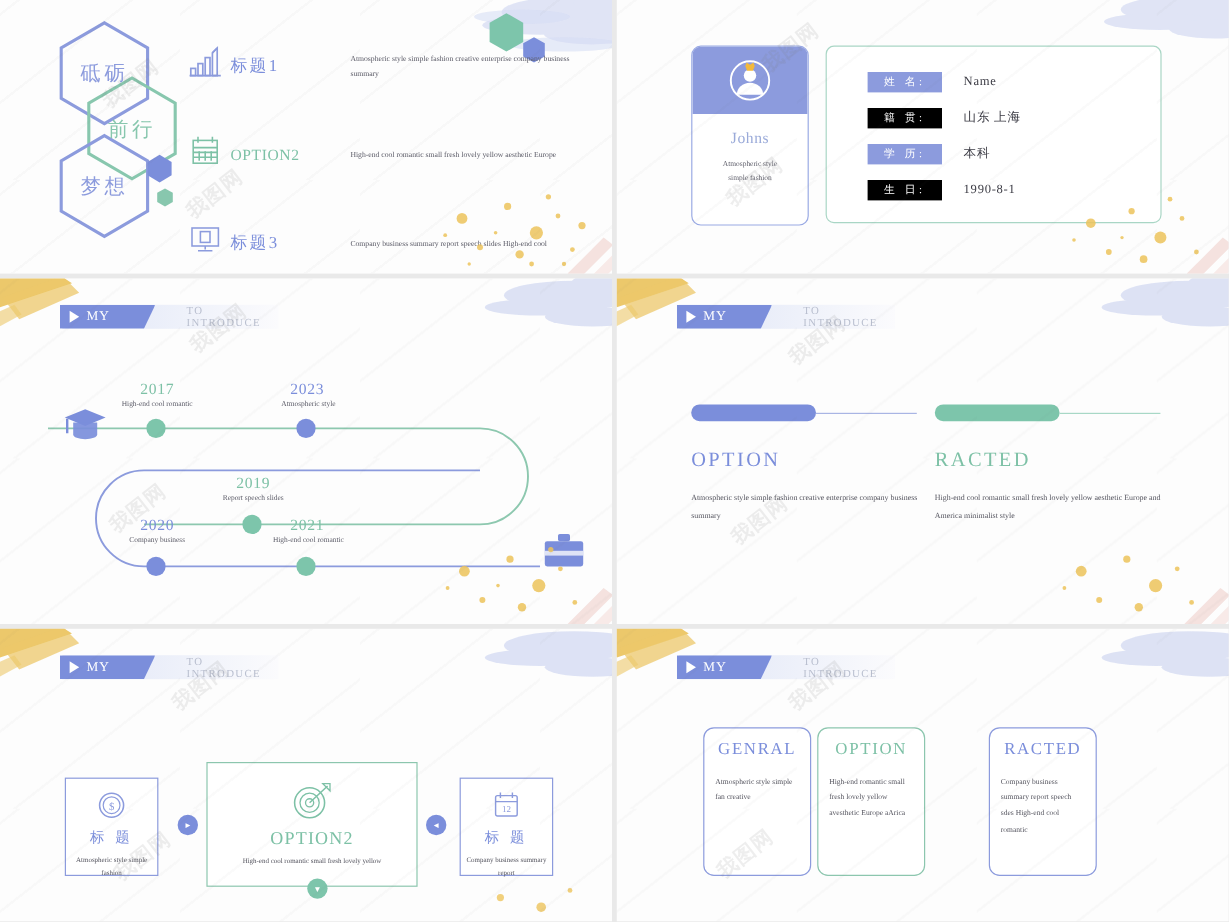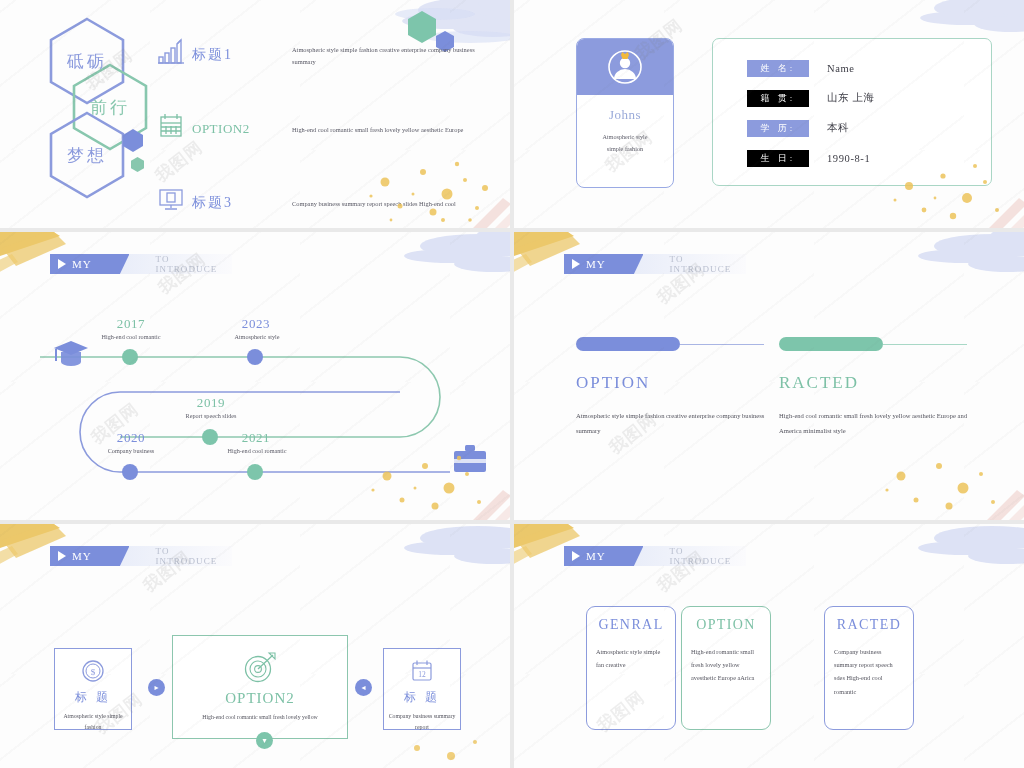--- a/index.html
+++ b/index.html
@@ -99,21 +99,21 @@
   .pcard{
     position:absolute;left:62px;top:38px;width:96px;height:148px;
     border:1px solid #9aaae4;border-radius:8px;overflow:hidden;background:#fff;
   }
   .pcard .head{height:56px;background:#8c9bdd;display:flex;align-items:center;justify-content:center;}
   .pcard .nm{text-align:center;color:#9aaad9;font-size:13px;margin-top:12px;letter-spacing:.5px;}
   .pcard .desc{text-align:center;color:#5f5f6b;font-size:6.2px;line-height:1.9;margin-top:8px;}
   .pbox{
     position:absolute;left:174px;top:38px;width:280px;height:148px;
     border:1px solid #a9d6c5;border-radius:7px;background:#fff;
-    padding:14px 0 0 0;box-sizing:border-box;margin-left:24px;
+    padding:14px 0 0 0;box-sizing:border-box;
   }
   .prow{display:flex;align-items:center;height:30px;padding-left:34px;}
   .plabel{
     width:62px;height:17px;display:flex;align-items:center;justify-content:center;
     color:#fff;font-size:9px;letter-spacing:3px;box-sizing:border-box;flex:none;
   }
   .lb-blue{background:#8c9bdd;}
   .lb-green{background:#000000;}
   .pval{margin-left:18px;font-size:10.5px;color:#3b3b44;letter-spacing:.6px;}
 

